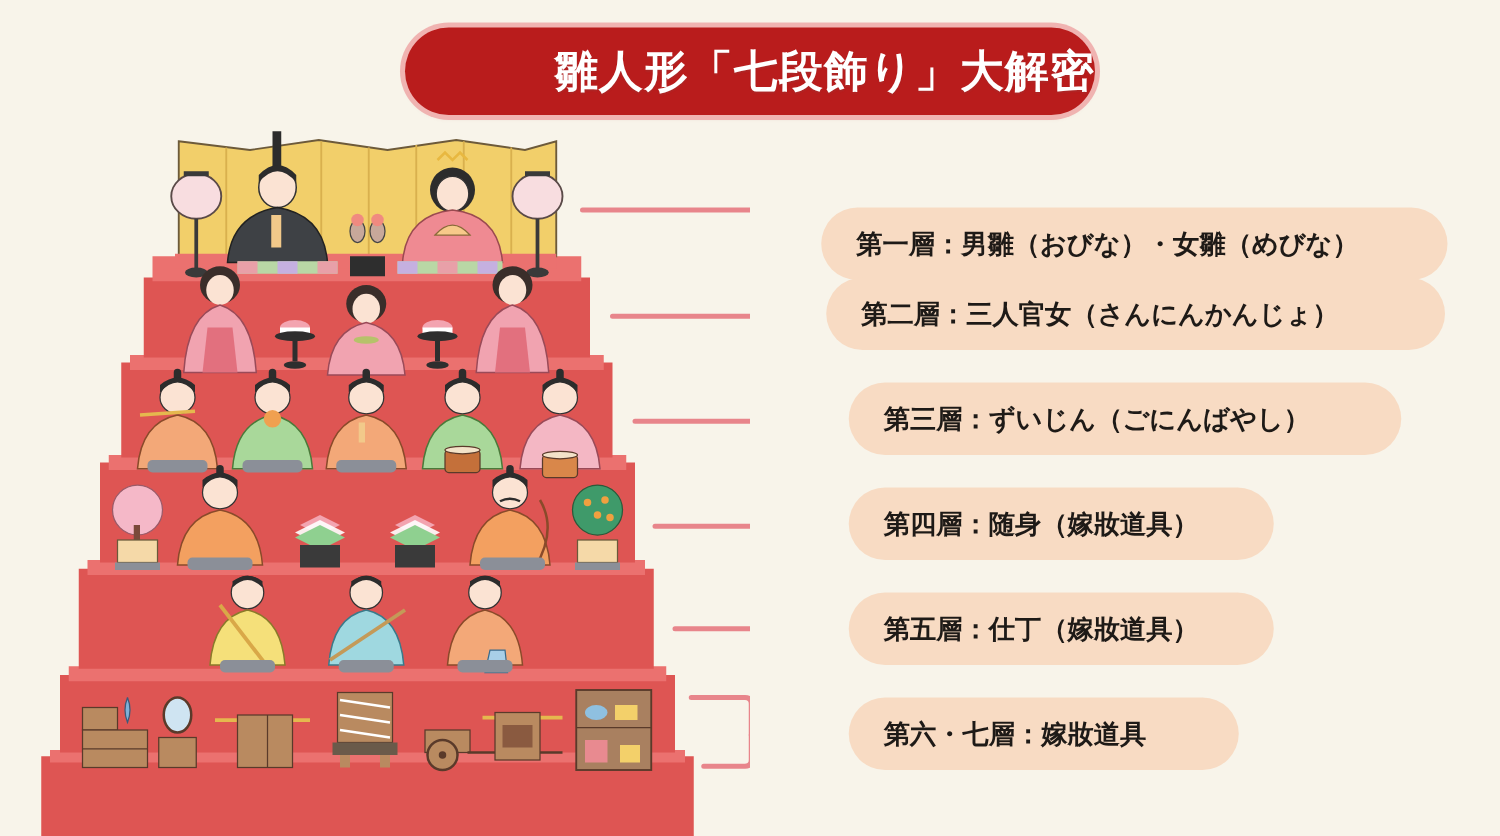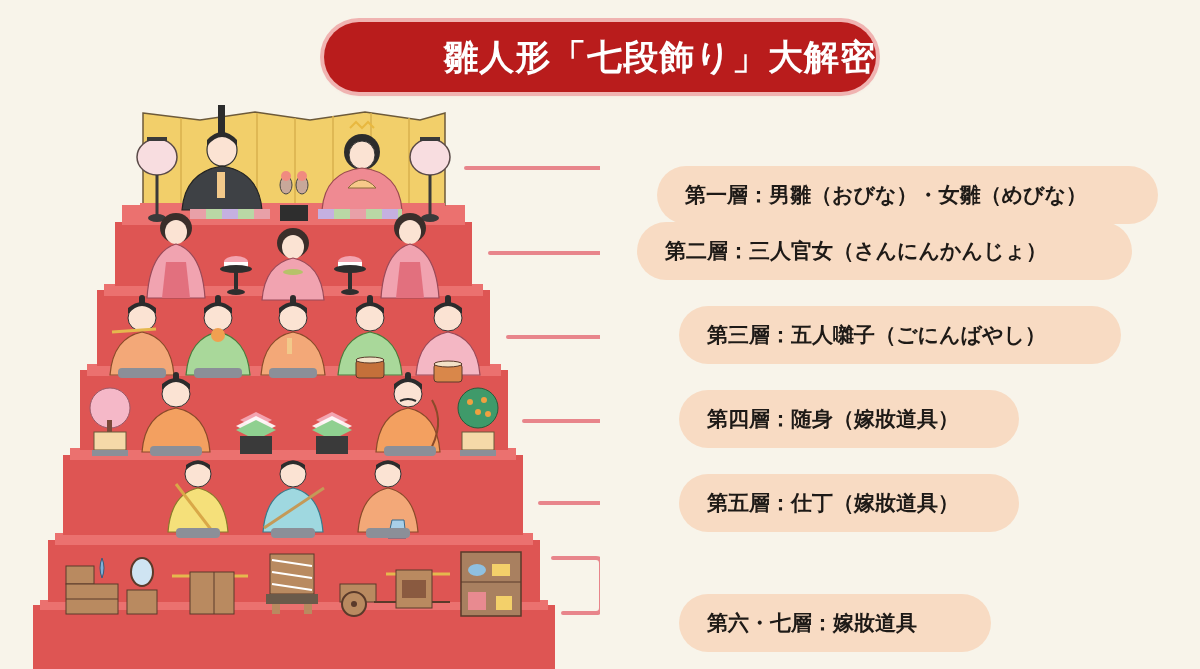--- a/index.html
+++ b/index.html
@@ -292,27 +292,27 @@
     <path d="M524 421 L664 421 M654 412 L664 421 L654 430"></path>
     <path d="M540 503 L664 503 M654 494 L664 503 L654 512"></path>
     <path d="M553 558 L596 558 Q601 558 601 563 L601 608 Q601 613 596 613 L563 613"></path>
     <path d="M601 588 L664 588 M654 579 L664 588 L654 597"></path>
   </g>
 </svg>
 
 <div class="label-pill" style="left:657px;top:126px;width:501px;margin-top:40px;">
   <span class="label-text">第一層：男雛（おびな）・女雛（めびな）</span>
 </div>
-<div class="label-pill" style="left:637px;top:222px;width:495px;">
+<div class="label-pill" style="left:661px;top:222px;width:495px;">
   <span class="label-text">第二層：三人官女（さんにんかんじょ）</span>
 </div>
 <div class="label-pill" style="left:679px;top:306px;width:442px;">
-  <span class="label-text">第三層：五人囃子（ごにんばやし）</span>
+  <span class="label-text">第三層：ずいじん（ごにんばやし）</span>
 </div>
 <div class="label-pill" style="left:679px;top:390px;width:340px;">
   <span class="label-text">第四層：随身（嫁妝道具）</span>
 </div>
 <div class="label-pill" style="left:679px;top:474px;width:340px;">
   <span class="label-text">第五層：仕丁（嫁妝道具）</span>
 </div>
-<div class="label-pill" style="left:679px;top:558px;width:312px;margin-top:36px;">
+<div class="label-pill" style="left:679px;top:558px;width:312px;">
   <span class="label-text">第六・七層：嫁妝道具</span>
 </div>
 
 </body></html>

